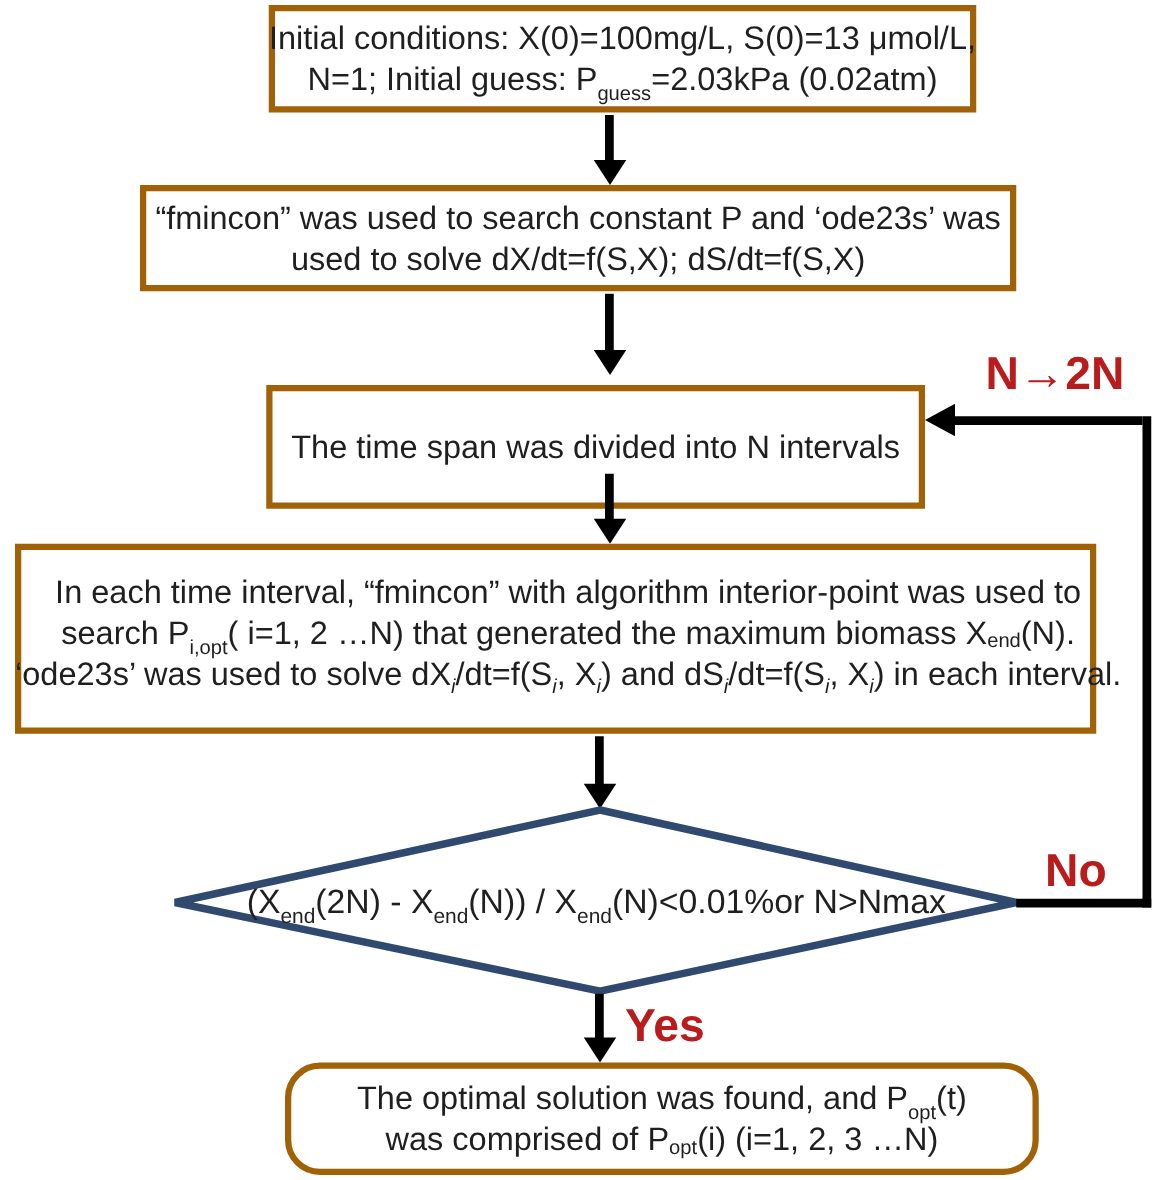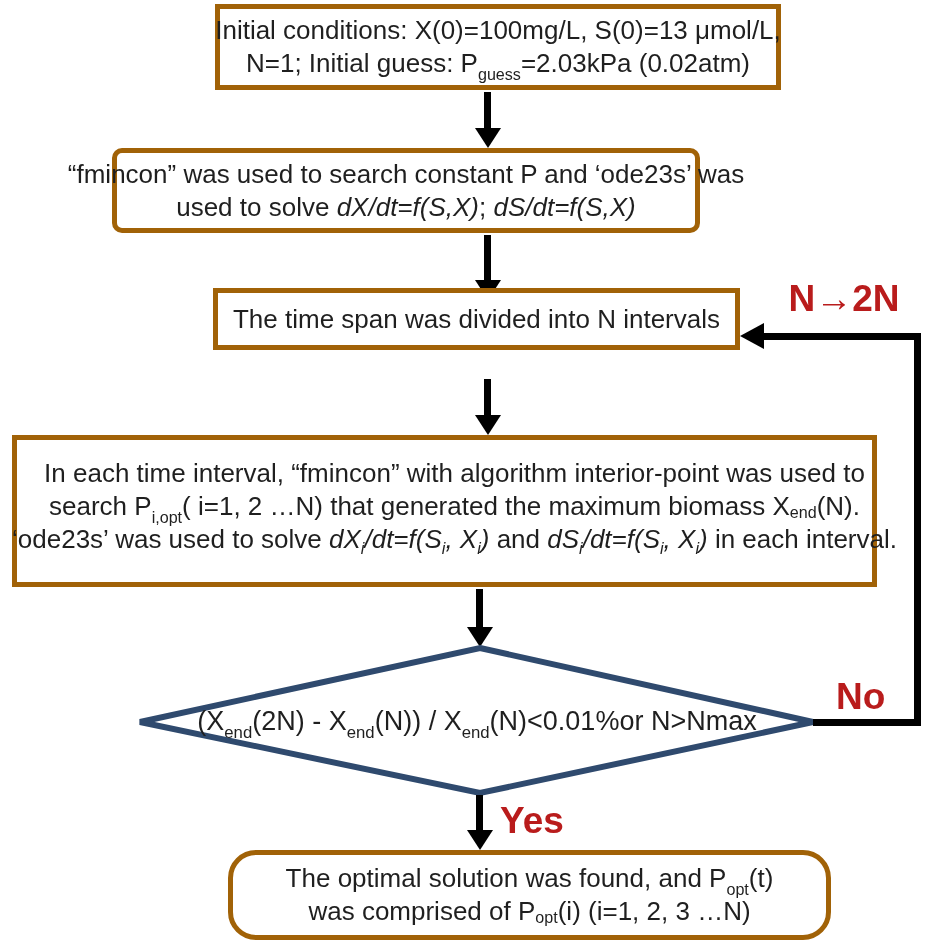--- a/index.html
+++ b/index.html
@@ -20,21 +20,21 @@
     align-items:center;
     justify-content:center;
     box-sizing:border-box;
     font-size:26px;
     line-height:1.26;
     text-align:center;
   }
   .node .tline{white-space:nowrap;}
   
   .seg-n{}
-  .seg-i{font-style:italic;text-align:right;}
+  .seg-i{text-align:right;}
   .seg-sub{font-size:0.62em;position:relative;top:0.5em;}
   .seg-ssub{font-size:0.62em;vertical-align:-0.18em;}
   .seg-isub{font-style:italic;font-size:0.62em;position:relative;top:0.4em;}
   
   .shaft-v{position:absolute;width:7px;background:#000;}
   .head-down{
     position:absolute;width:0;height:0;
     border-left:13px solid transparent;
     border-right:13px solid transparent;
     border-top:20px solid #000;
@@ -69,29 +69,29 @@
 <div id="canvas">
 
   <div class="node" style="left:215px;top:4px;width:566px;height:86px;">
     <div class="tline"><span class="seg-n">Initial conditions: X(0)=100mg/L,  S(0)=13 μmol/L,</span></div>
     <div class="tline"><span class="seg-n">N=1; Initial guess: P</span><span class="seg-sub">guess</span><span class="seg-n">=2.03kPa (0.02atm)</span></div>
   </div>
 
   <div class="shaft-v" style="left:484px;top:92px;height:38px;"></div>
   <div class="head-down" style="left:475px;top:128px;"></div>
 
-  <div class="node" style="left:112px;top:148px;width:588px;height:85px;border-radius:10px;">
+  <div class="node" style="left:112px;top:148px;width:701px;height:85px;">
     <div class="tline"><span class="seg-n">“fmincon” was used to search constant P and ‘ode23s’ was</span></div>
     <div class="tline"><span class="seg-n">used to solve </span><span class="seg-i">dX/dt=f(S,X)</span><span class="seg-n">; </span><span class="seg-i">dS/dt=f(S,X)</span></div>
   </div>
 
   <div class="shaft-v" style="left:484px;top:235px;height:47px;"></div>
   <div class="head-down" style="left:475px;top:280px;"></div>
 
-  <div class="node" style="left:213px;top:288px;width:527px;height:62px;">
+  <div class="node" style="left:213px;top:308px;width:527px;height:99px;">
     <div class="tline"><span class="seg-n">The time span was divided into N intervals</span></div>
   </div>
 
   <div class="shaft-v" style="left:484px;top:379px;height:38px;"></div>
   <div class="head-down" style="left:475px;top:415px;"></div>
 
   <div class="node" style="left:12px;top:435px;width:865px;height:152px;justify-content:flex-start;padding-top:17px;padding-left:20px;">
     <div class="tline"><span class="seg-n">In each time interval, “fmincon” with algorithm interior-point was used to</span></div>
     <div class="tline"><span class="seg-n">search P</span><span class="seg-sub">i,opt</span><span class="seg-n">( i=1, 2 …N) that generated the maximum biomass X</span><span class="seg-ssub">end</span><span class="seg-n">(N).</span></div>
     <div class="tline"><span class="seg-n">‘ode23s’ was used to solve </span><span class="seg-i">dX</span><span class="seg-isub">i</span><span class="seg-i">/dt=f(S</span><span class="seg-isub">i</span><span class="seg-i">, X</span><span class="seg-isub">i</span><span class="seg-i">)</span><span class="seg-n"> and </span><span class="seg-i">dS</span><span class="seg-isub">i</span><span class="seg-i">/dt=f(S</span><span class="seg-isub">i</span><span class="seg-i">, X</span><span class="seg-isub">i</span><span class="seg-i">)</span><span class="seg-n"> in each interval.</span></div>

